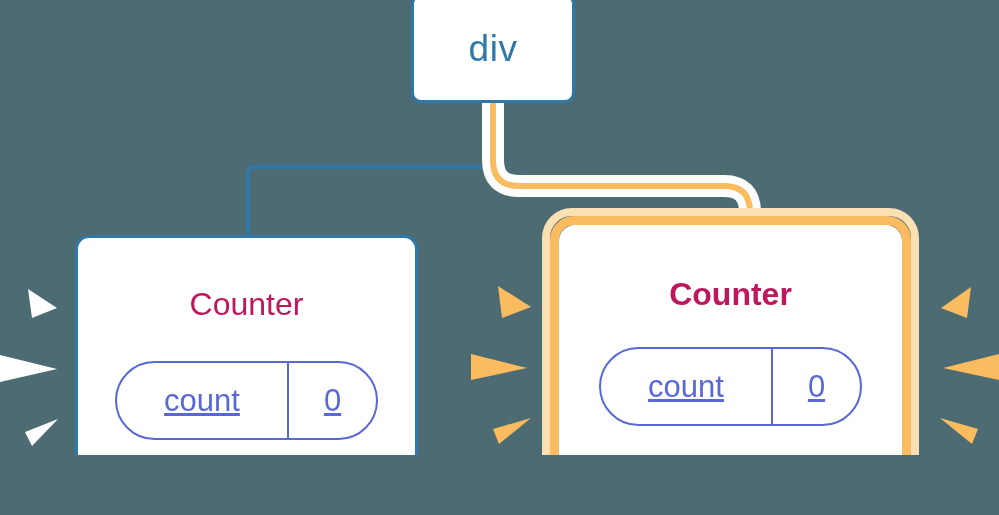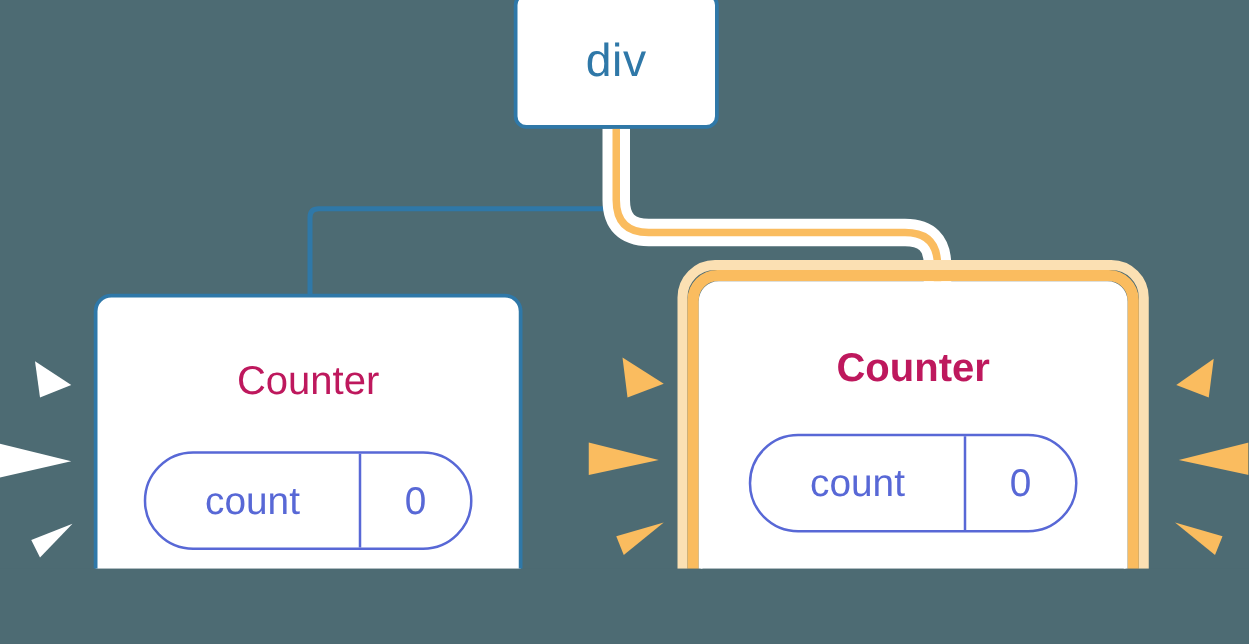--- a/index.html
+++ b/index.html
@@ -121,20 +121,21 @@
     box-sizing: border-box;
     background: transparent;
   }
   .pill-key, .pill-val {
     display: flex;
     align-items: center;
     justify-content: center;
     color: #5868d6;
     font-size: 31px;
     line-height: 1;
+    text-decoration: underline;
   }
   .pill-key {
     flex: 0 0 170px;
     border-right: 2px solid #5868d6;
   }
   .pill-val {
     flex: 1 1 auto;
   }
 
   

